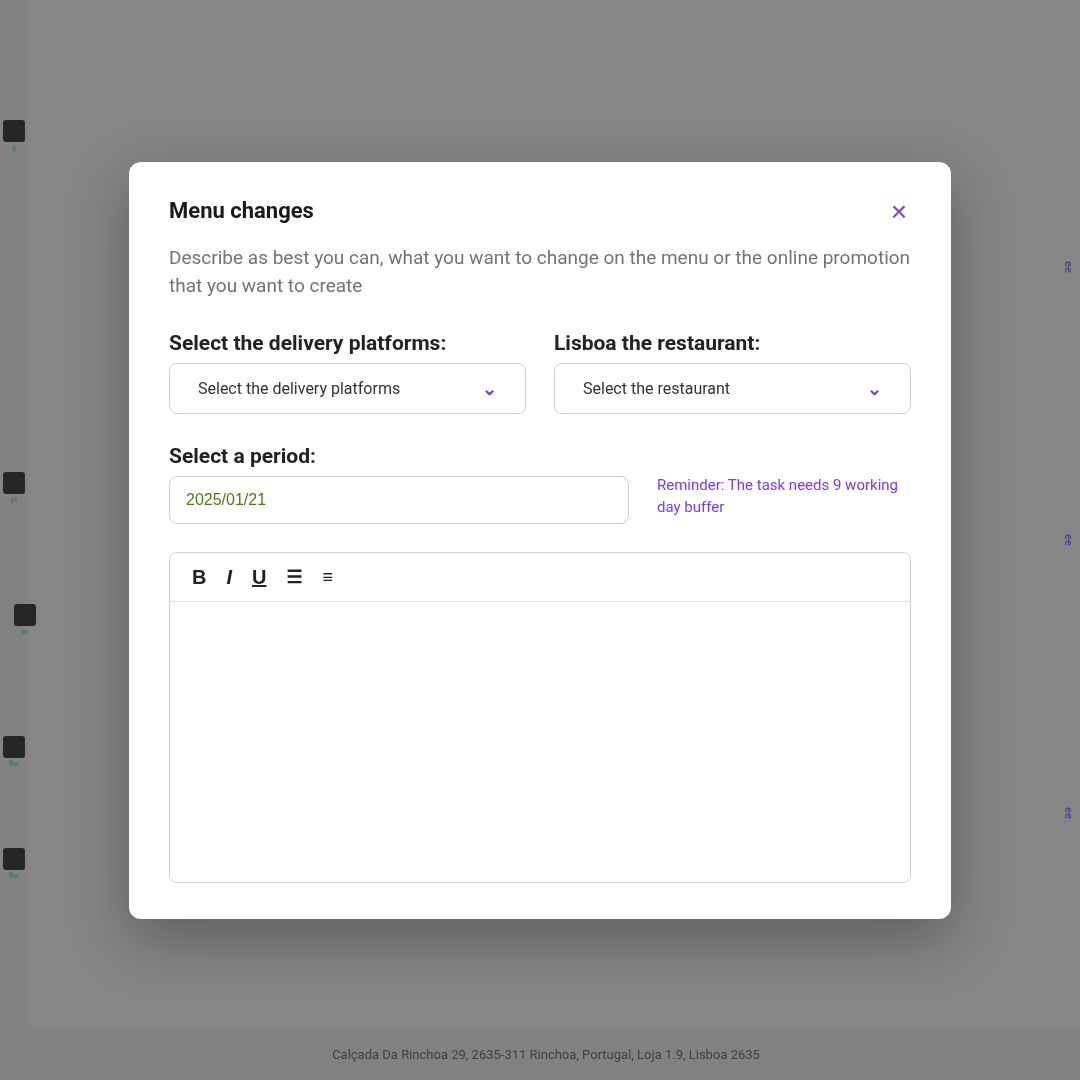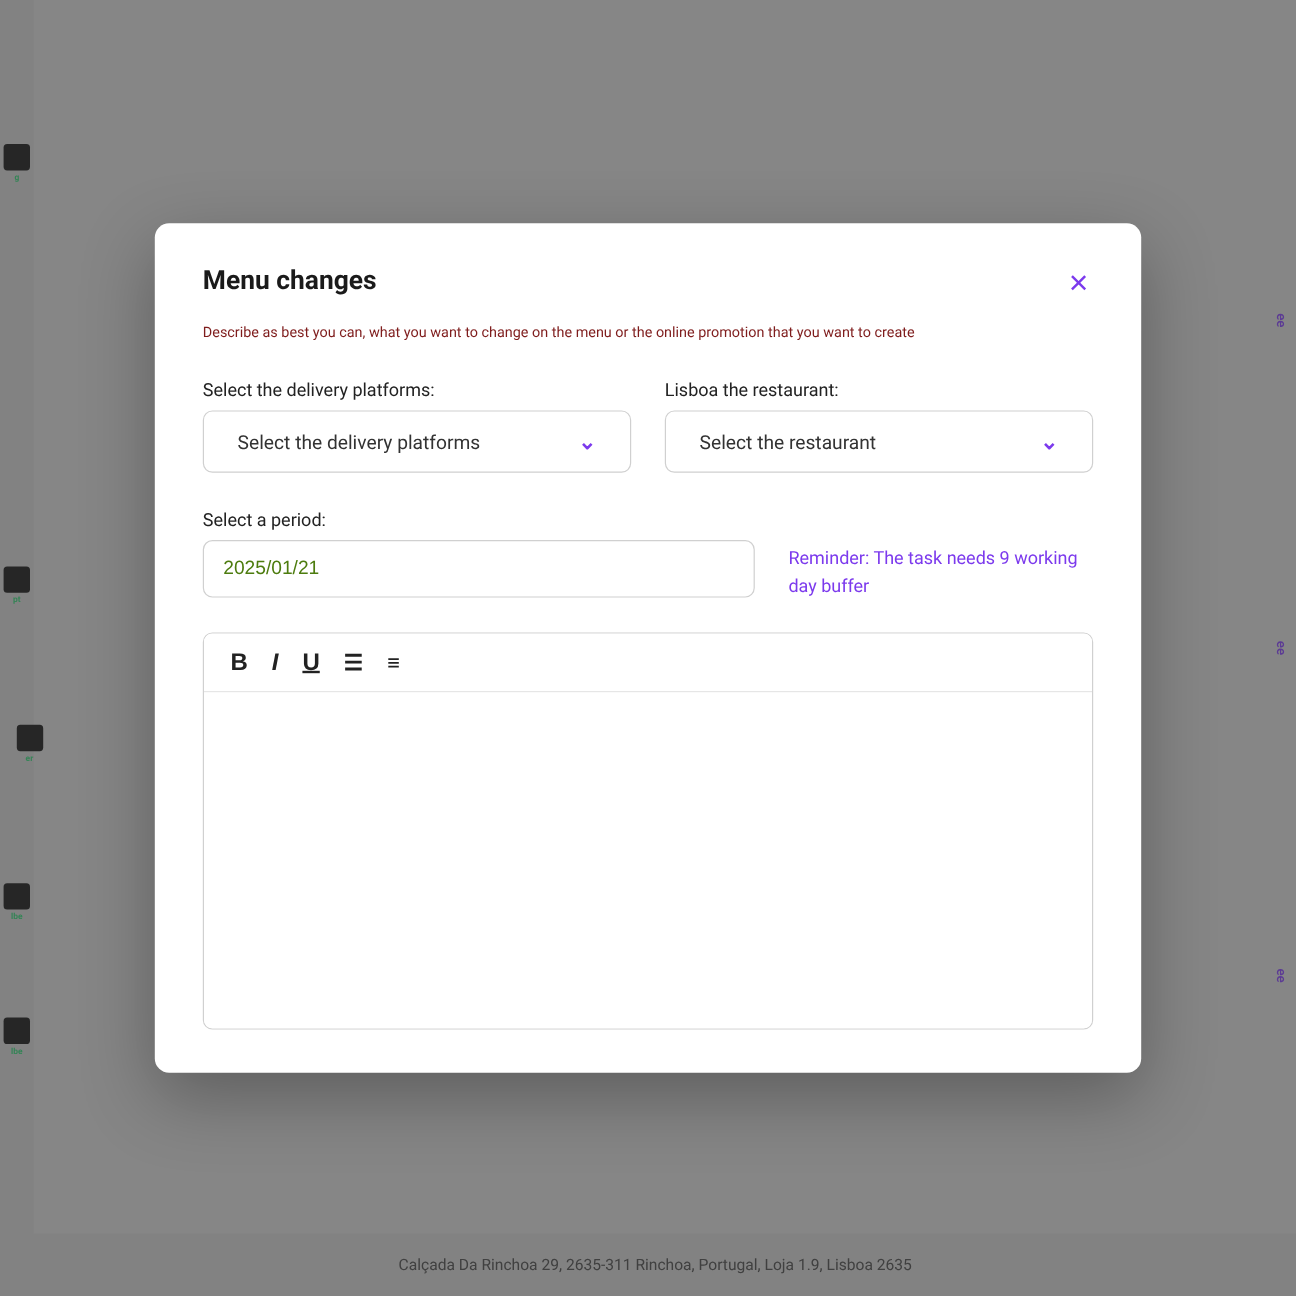--- a/index.html
+++ b/index.html
@@ -81,44 +81,44 @@
       border: none;
       cursor: pointer;
       padding: 4px;
       color: #7c3aed;
       font-size: 28px;
       line-height: 1;
       margin-top: -4px;
     }
 
     .modal-subtitle {
-      font-size: 12px;
-      color: #7f1d1d;
+      font-size: 19px;
+      color: #737373;
       line-height: 1.5;
       margin-bottom: 30px;
     }
 
     
     .selects-row {
       display: flex;
       gap: 28px;
       margin-bottom: 30px;
     }
 
     .field-group {
       flex: 1;
       display: flex;
       flex-direction: column;
       gap: 8px;
     }
 
     .field-label {
-      font-size: 15px;
+      font-size: 21px;
       color: #222;
-      font-weight: 400;
+      font-weight: 700;
     }
 
     .select-dropdown {
       display: flex;
       align-items: center;
       justify-content: space-between;
       border: 1.5px solid #d0d0d0;
       border-radius: 8px;
       padding: 14px 28px;
       cursor: pointer;

